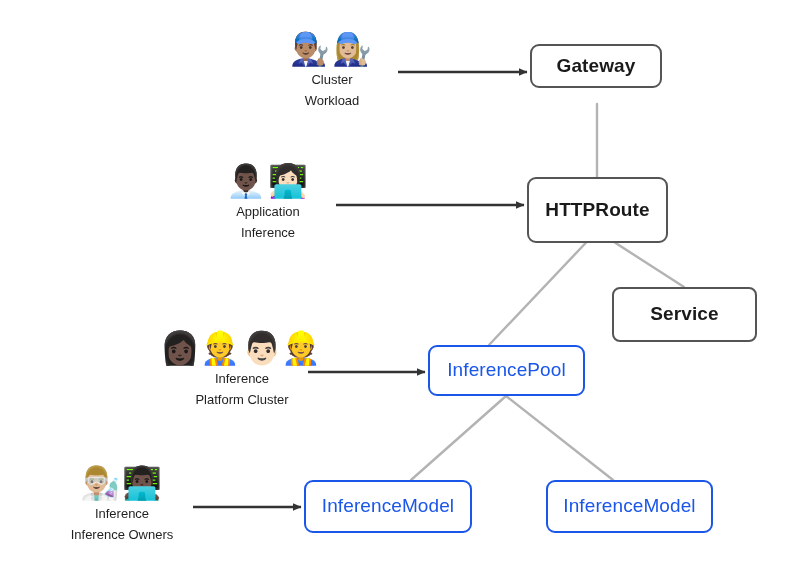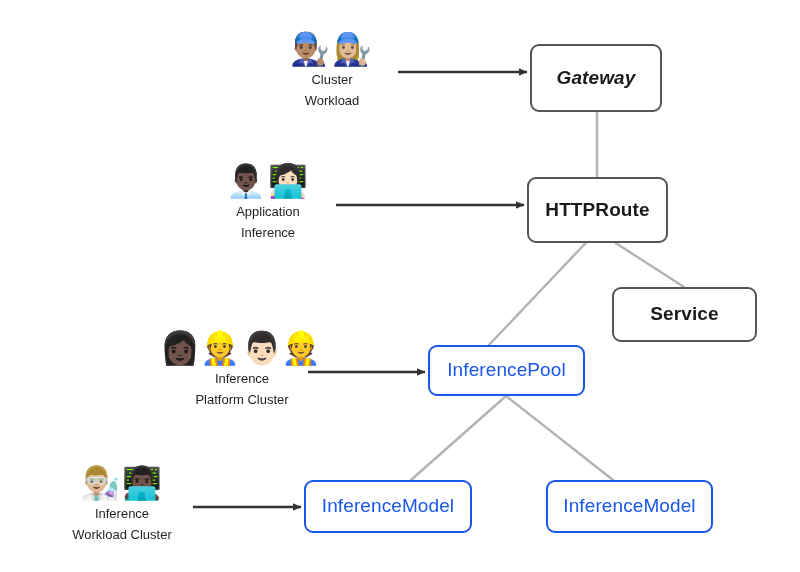--- a/index.html
+++ b/index.html
@@ -111,29 +111,29 @@
     </g>
 
     <g stroke="#333333" stroke-width="2.6" fill="none" marker-end="url(#arrowhead)">
       <line x1="398" y1="72" x2="527" y2="72"></line>
       <line x1="336" y1="205" x2="524" y2="205"></line>
       <line x1="308" y1="372" x2="425" y2="372"></line>
       <line x1="193" y1="507" x2="301" y2="507"></line>
     </g>
   </svg>
 
-  <div class="node neutral" style="left:530px; top:44px; width:132px; height:68px;font-style:italic;">
+  <div class="node neutral" style="left:530px; top:44px; width:132px; height:44px;">
     <span class="node-label">Gateway</span>
   </div>
 
   <div class="node neutral" style="left:527px; top:177px; width:141px; height:66px;">
     <span class="node-label">HTTPRoute</span>
   </div>
 
-  <div class="node neutral" style="left:612px; top:287px; width:145px; height:55px;">
+  <div class="node neutral" style="left:612px; top:287px; width:145px; height:55px;border-radius:8px;">
     <span class="node-label">Service</span>
   </div>
 
   <div class="node accent" style="left:428px; top:345px; width:157px; height:51px;">
     <span class="node-label">InferencePool</span>
   </div>
 
   <div class="node accent" style="left:304px; top:480px; width:168px; height:53px;">
     <span class="node-label">InferenceModel</span>
   </div>
@@ -163,17 +163,17 @@
     <div class="persona-name">
       <span class="pn-line">Inference</span>
       <span class="pn-line">Platform Cluster</span>
     </div>
   </div>
 
   <div class="persona" style="left:12px; top:463px; width:220px;">
     <div class="persona-emoji">👨🏼‍🔬👨🏿‍💻</div>
     <div class="persona-name">
       <span class="pn-line">Inference</span>
-      <span class="pn-line">Workload Cluster</span>
+      <span class="pn-line">Inference Owners</span>
     </div>
   </div>
 
 </div>
 
 </body></html>

